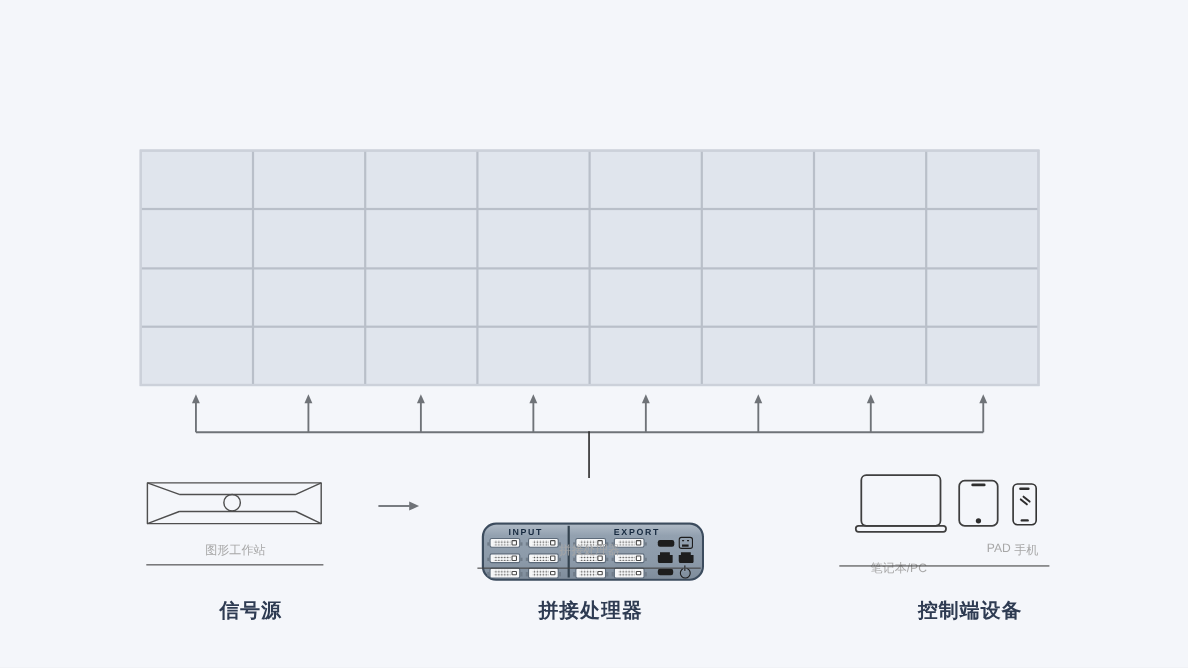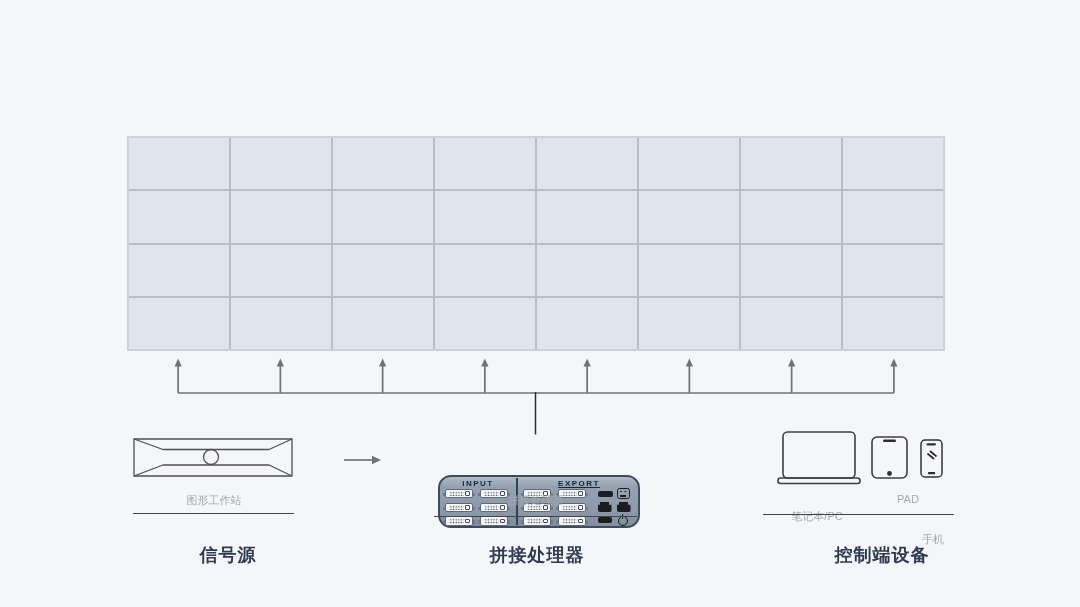--- a/index.html
+++ b/index.html
@@ -66,21 +66,21 @@
     position: absolute; left: 76px; top: 1px; bottom: 1px;
     width: 2px; background: #33424f;
   }
   .sec-title {
     position: absolute; top: 2px;
     font-size: 8px; font-weight: bold;
     letter-spacing: 1.5px;
     color: #16293f; text-align: center;
   }
   #t-input  { left: 0;    width: 76px; }
-  #t-export { left: 78px; width: 122px; text-decoration: underline; }
+  #t-export { left: 78px; width: 122px; }
 
   .dvi {
     position: absolute;
     width: 28px; height: 9.5px;
     background: #f6f7f8;
     border: 0.6px solid #5c6a7a;
     border-radius: 2px;
     box-sizing: border-box;
     display: flex; align-items: center;
     padding: 0 2.5px; gap: 1.5px;
@@ -150,21 +150,21 @@
     position: absolute;
     transform: translateX(-50%);
     font-size: 11px;
     color: var(--caption-gray, #a7a7a7);
     white-space: nowrap;
   }
   #cap-ws      { left: 214px; top: 493px; }
   #cap-proc    { left: 536px; top: 493px; }
   #cap-laptop  { left: 817px; top: 493px; margin-top: 16px; }
   #cap-pad     { left: 908px; top: 493px; }
-  #cap-phone   { left: 933px; top: 493px; margin-top: 39px; }
+  #cap-phone   { left: 933px; top: 493px; }
 
   .underline {
     position: absolute; height: 1.3px;
     background: var(--underline, #454545);
   }
   #ul-ws   { left: 133px; top: 513px; width: 161px; }
   #ul-proc { left: 434px; top: 516px; width: 203px; }
   #ul-ctrl { left: 763px; top: 514px; width: 191px; }
 
   .biglabel {

